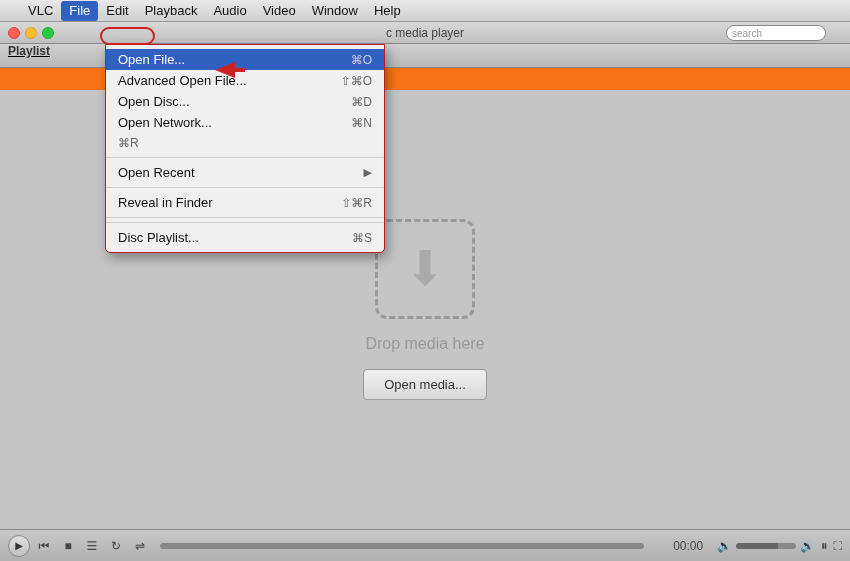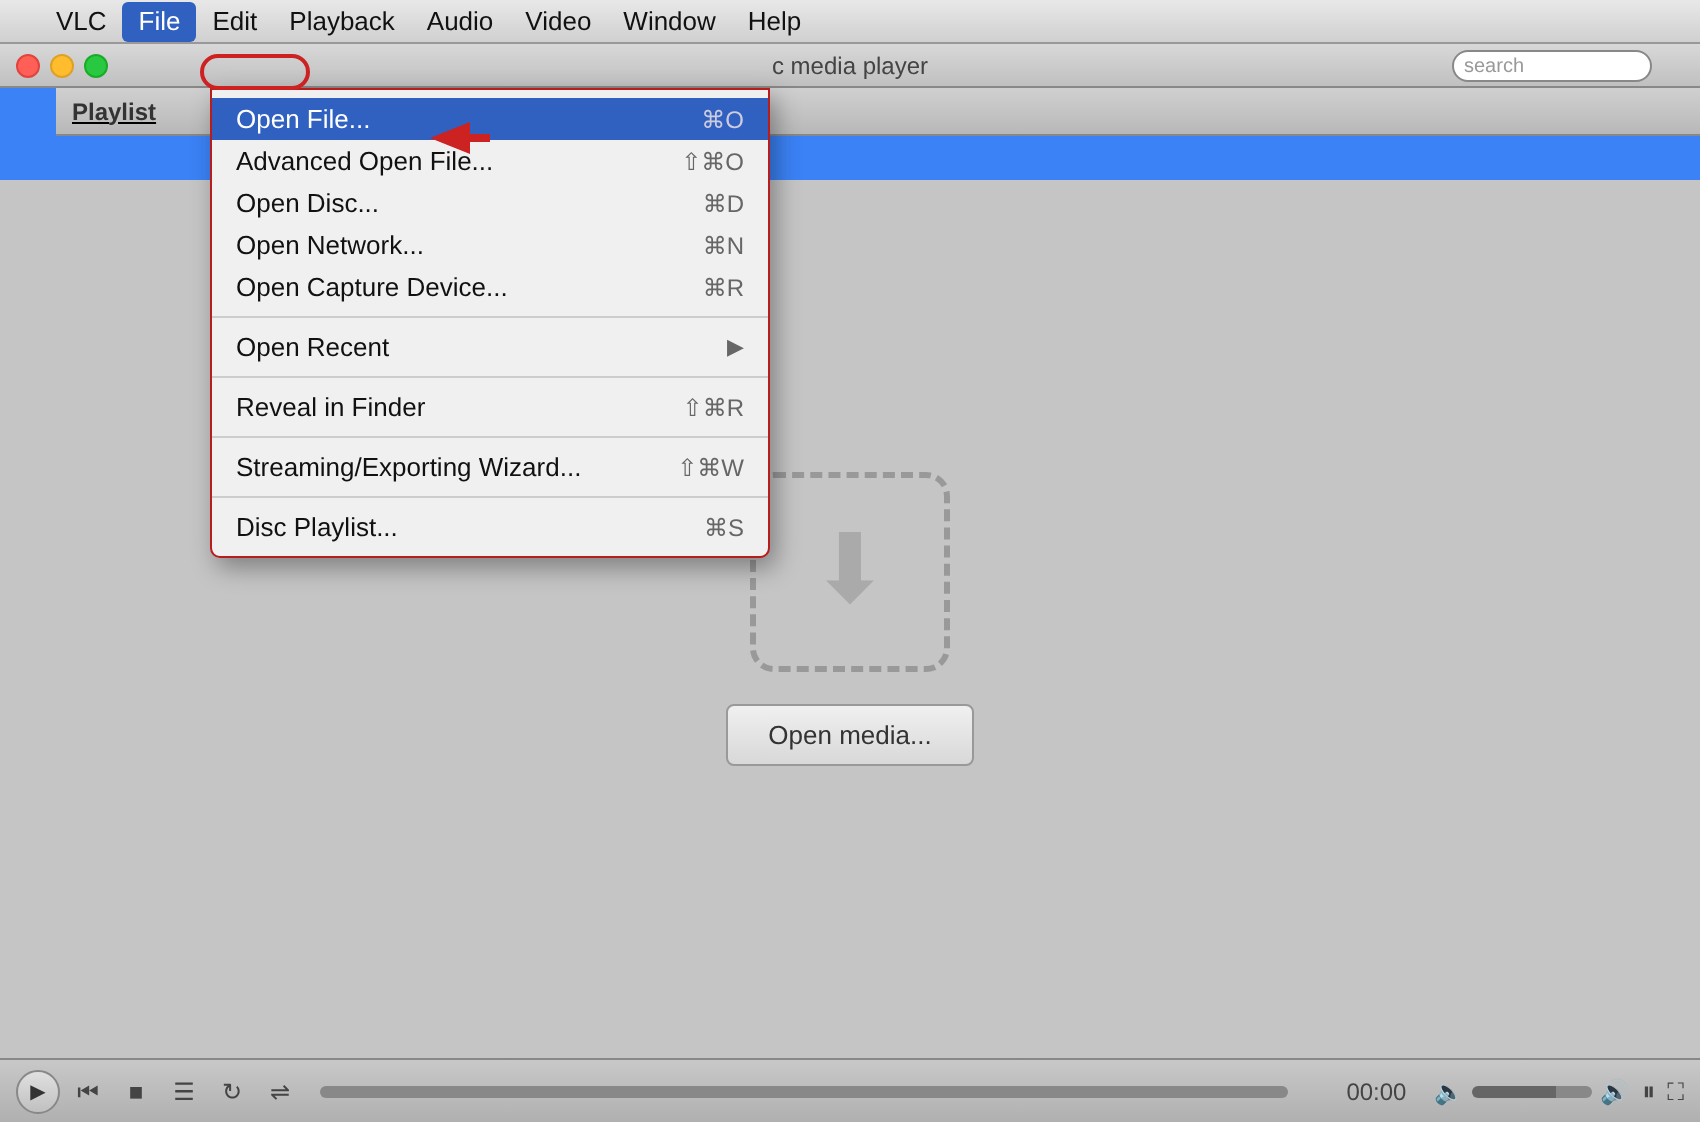--- a/index.html
+++ b/index.html
@@ -47,21 +47,21 @@
       font-weight: normal;
     }
 
     
     #vlc-window {
       position: absolute;
       top: 22px;
       left: 0;
       right: 0;
       bottom: 0;
-      background: #3b82f6;
+      background: #f97316;
       text-decoration: underline;
     }
 
     
     #title-bar {
       height: 22px;
       background: linear-gradient(to bottom, #d8d8d8 0%, #c0c0c0 100%);
       display: flex;
       align-items: center;
       border-bottom: 1px solid #888;
@@ -106,24 +106,23 @@
     .search-box span {
       font-size: 10px;
       color: #999;
     }
 
     
     #toolbar {
       height: 24px;
       background: linear-gradient(to bottom, #d0d0d0, #b8b8b8);
       display: flex;
-      align-items: center;
+      align-items: flex-start;
       padding: 0 8px;
       border-bottom: 1px solid #888;
-      margin-left: 28px;
     }
     .toolbar-label {
       font-size: 12px;
       color: #333;
       font-weight: bold;
     }
 
     
     #main-content {
       position: absolute;
@@ -334,20 +333,21 @@
 
   <div id="toolbar">
     <span class="toolbar-label">Playlist</span>
   </div>
 
   <div id="main-content">
     <div class="drop-zone">
       <div class="drop-icon-container">
         <span class="arrow-shape">⬇</span>
       </div>
+      <span class="drop-text">Drop media here</span>
       <button class="open-media-btn">Open media...</button>
     </div>
   </div>
 
   <div id="bottom-bar">
     <div class="play-btn">
       <span>▶</span>
     </div>
     <div class="ctrl-btn">⏮</div>
     <div class="ctrl-btn">■</div>
@@ -374,38 +374,33 @@
     </div>
     <div class="dropdown-item">
       <span>Open Disc...</span>
       <span class="shortcut">⌘D</span>
     </div>
     <div class="dropdown-item">
       <span>Open Network...</span>
       <span class="shortcut">⌘N</span>
     </div>
     <div class="dropdown-item">
-      <span>Open Capture Device...</span>
       <span class="shortcut">⌘R</span>
     </div>
     <div class="dropdown-separator"></div>
     <div class="dropdown-item">
       <span>Open Recent</span>
       <span class="arrow">▶</span>
     </div>
     <div class="dropdown-separator"></div>
     <div class="dropdown-item">
       <span>Reveal in Finder</span>
       <span class="shortcut">⇧⌘R</span>
     </div>
     <div class="dropdown-separator"></div>
-    <div class="dropdown-item">
-      <span>Streaming/Exporting Wizard...</span>
-      <span class="shortcut">⇧⌘W</span>
-    </div>
     <div class="dropdown-separator"></div>
     <div class="dropdown-item">
       <span>Disc Playlist...</span>
       <span class="shortcut">⌘S</span>
     </div>
   </div>
 
   <div class="file-circle"></div>
 
   <div class="menu-arrow" style="position:absolute; top:38px; left:215px; z-index:300; pointer-events:none;">

